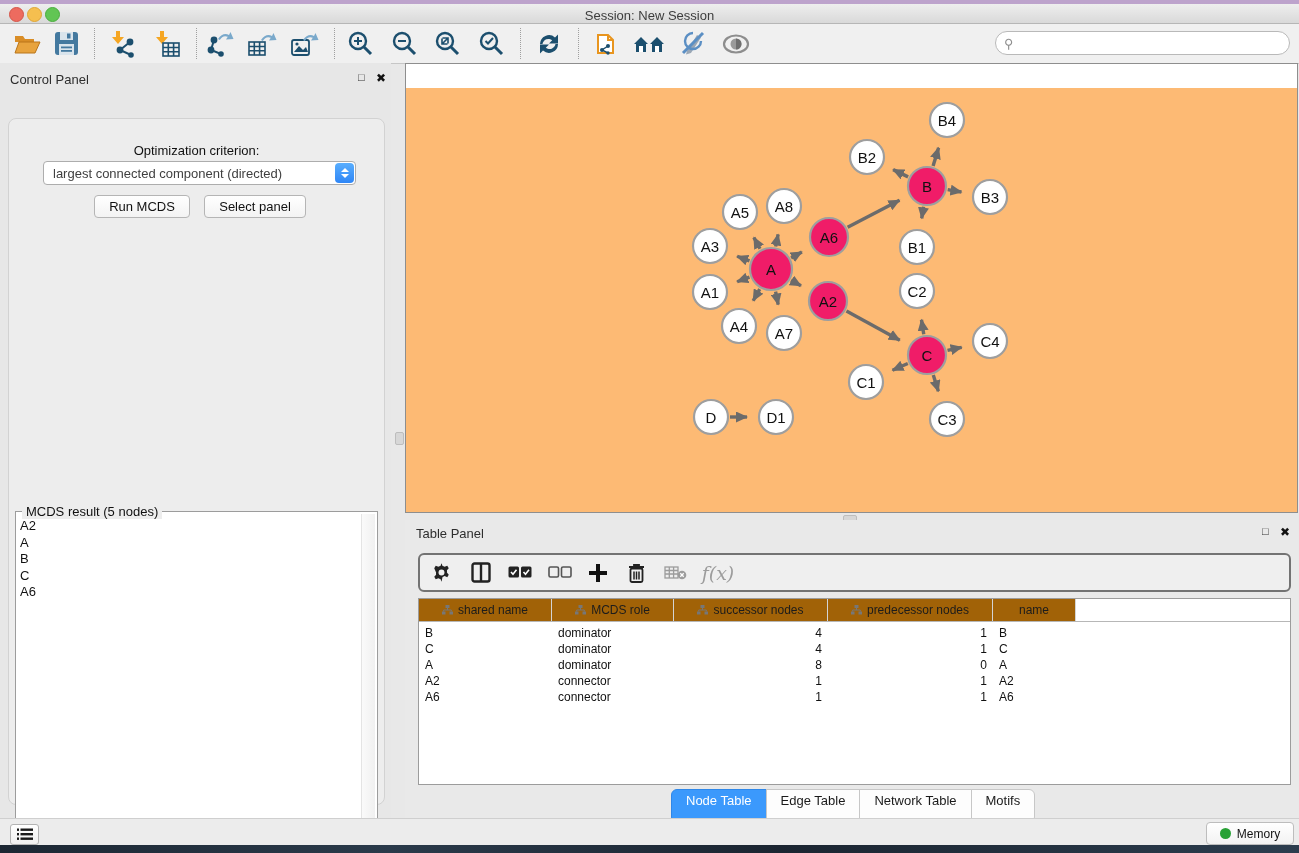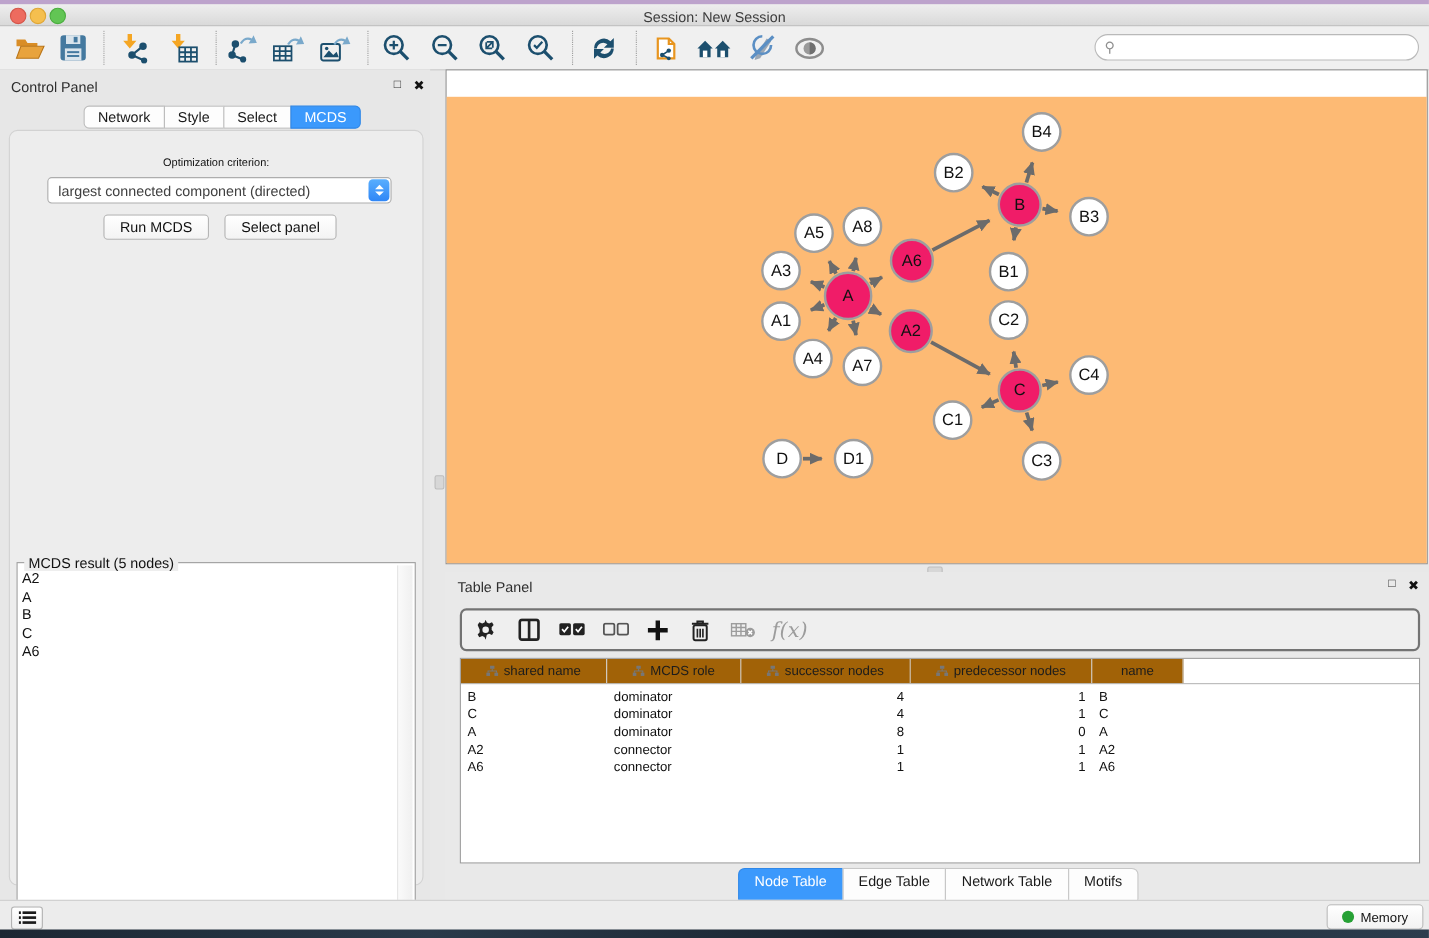--- a/index.html
+++ b/index.html
@@ -33,21 +33,21 @@
   .panel-float{font-size:11px;color:#333;}
   .panel-close{font-size:12px;color:#111;font-weight:bold;}
   .ctabs{top:33px;left:77px;height:21px;display:flex;}
   .ctab{border:1px solid #bdbdbd;background:#fdfdfd;color:#1a1a1a;font-size:13px;
     padding:2px 12px 3px;margin-left:-1px;}
   .ctab.first{border-radius:5px 0 0 5px;}
   .ctab.last{border-radius:0 5px 5px 0;}
   .ctab.active{background:#3b99fc;border-color:#2f87e8;color:#fff;}
   .cp-card{left:8px;top:55px;width:375px;height:685px;background:#ededed;
     border:1px solid #d2d2d2;border-radius:8px;}
-  .opt-label{width:100%;text-align:center;top:24px;font-size:10px;color:#111;}
+  .opt-label{width:100%;text-align:center;top:24px;font-size:13px;color:#111;}
   .dropdown{left:34px;top:42px;width:313px;height:24px;background:#fff;border:1px solid #adadad;
     border-radius:4px;display:flex;align-items:center;box-sizing:border-box;}
   .dropdown .val{flex:1;font-size:13px;color:#404040;padding-left:9px;white-space:nowrap;}
   .spinner{width:19px;height:20px;margin-right:1px;background:linear-gradient(#59aefe,#2f86f6);
     border-radius:4px;display:flex;flex-direction:column;align-items:center;justify-content:center;}
   .spinner .chev{width:0;height:0;border-left:4px solid transparent;border-right:4px solid transparent;}
   .spinner .up{border-bottom:4px solid #fff;margin-bottom:2px;}
   .spinner .down{border-top:4px solid #fff;}
   .cp-btn{height:23px;background:linear-gradient(#ffffff,#f3f3f3);border:1px solid #b5b5b5;
     border-radius:4px;font-size:13px;color:#111;display:flex;align-items:center;justify-content:center;
@@ -244,26 +244,20 @@
     <span class="mag-glyph">⚲</span>
     <input placeholder="" style="">
   </div>
 </div>
 
 <div class="abs cpanel">
   <div class="abs panel-title" style="left:10px;top:9px">Control Panel</div>
   <div class="abs panel-float" style="left:358px;top:8px">□</div>
   <div class="abs panel-close" style="left:376px;top:8px">✖</div>
 
-  <div class="abs ctabs">
-    <div class="ctab first">Network</div>
-    <div class="ctab">Style</div>
-    <div class="ctab">Select</div>
-    <div class="ctab last active">MCDS</div>
-  </div>
 
   <div class="abs cp-card">
     <div class="abs opt-label">Optimization criterion:</div>
     <div class="abs dropdown">
       <span class="val">largest connected component (directed)</span>
       <span class="spinner">
           <span class="chev up"></span>
           <span class="chev down"></span>
         </span>
     </div>

